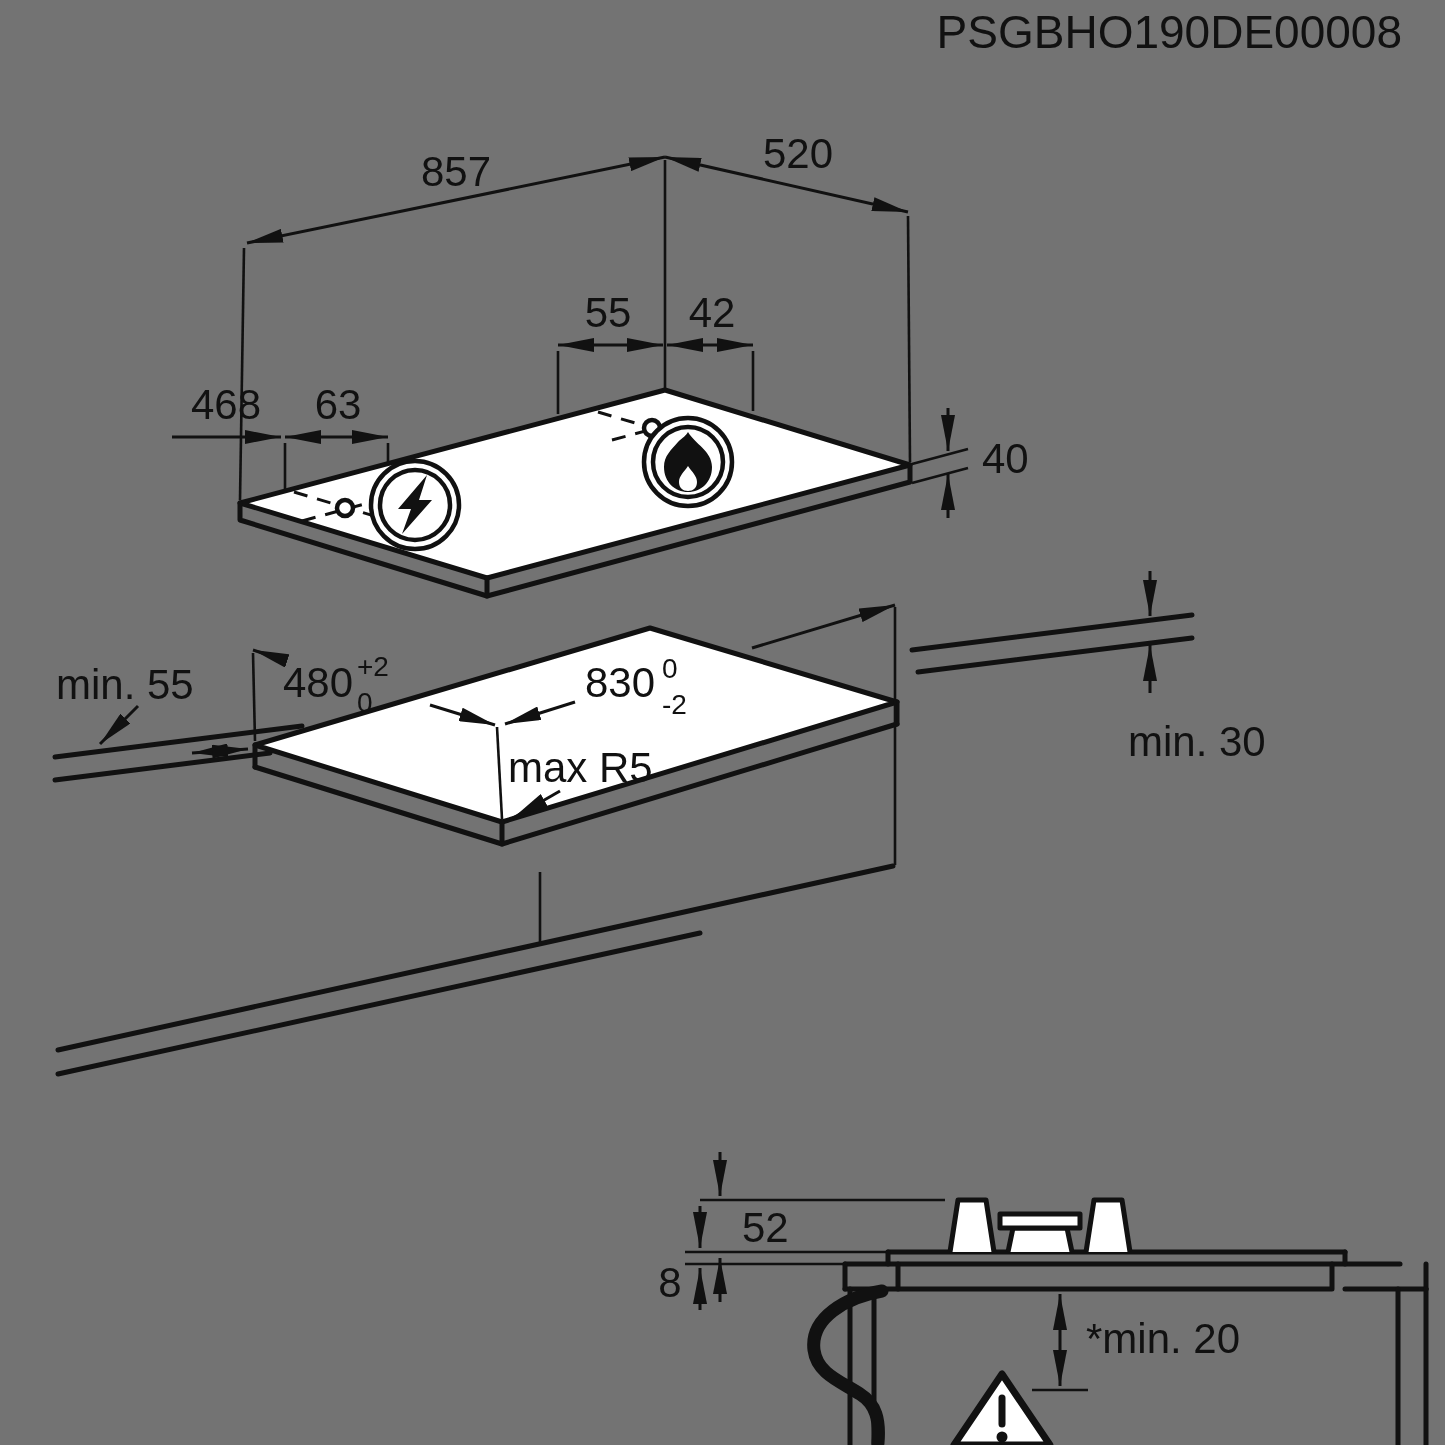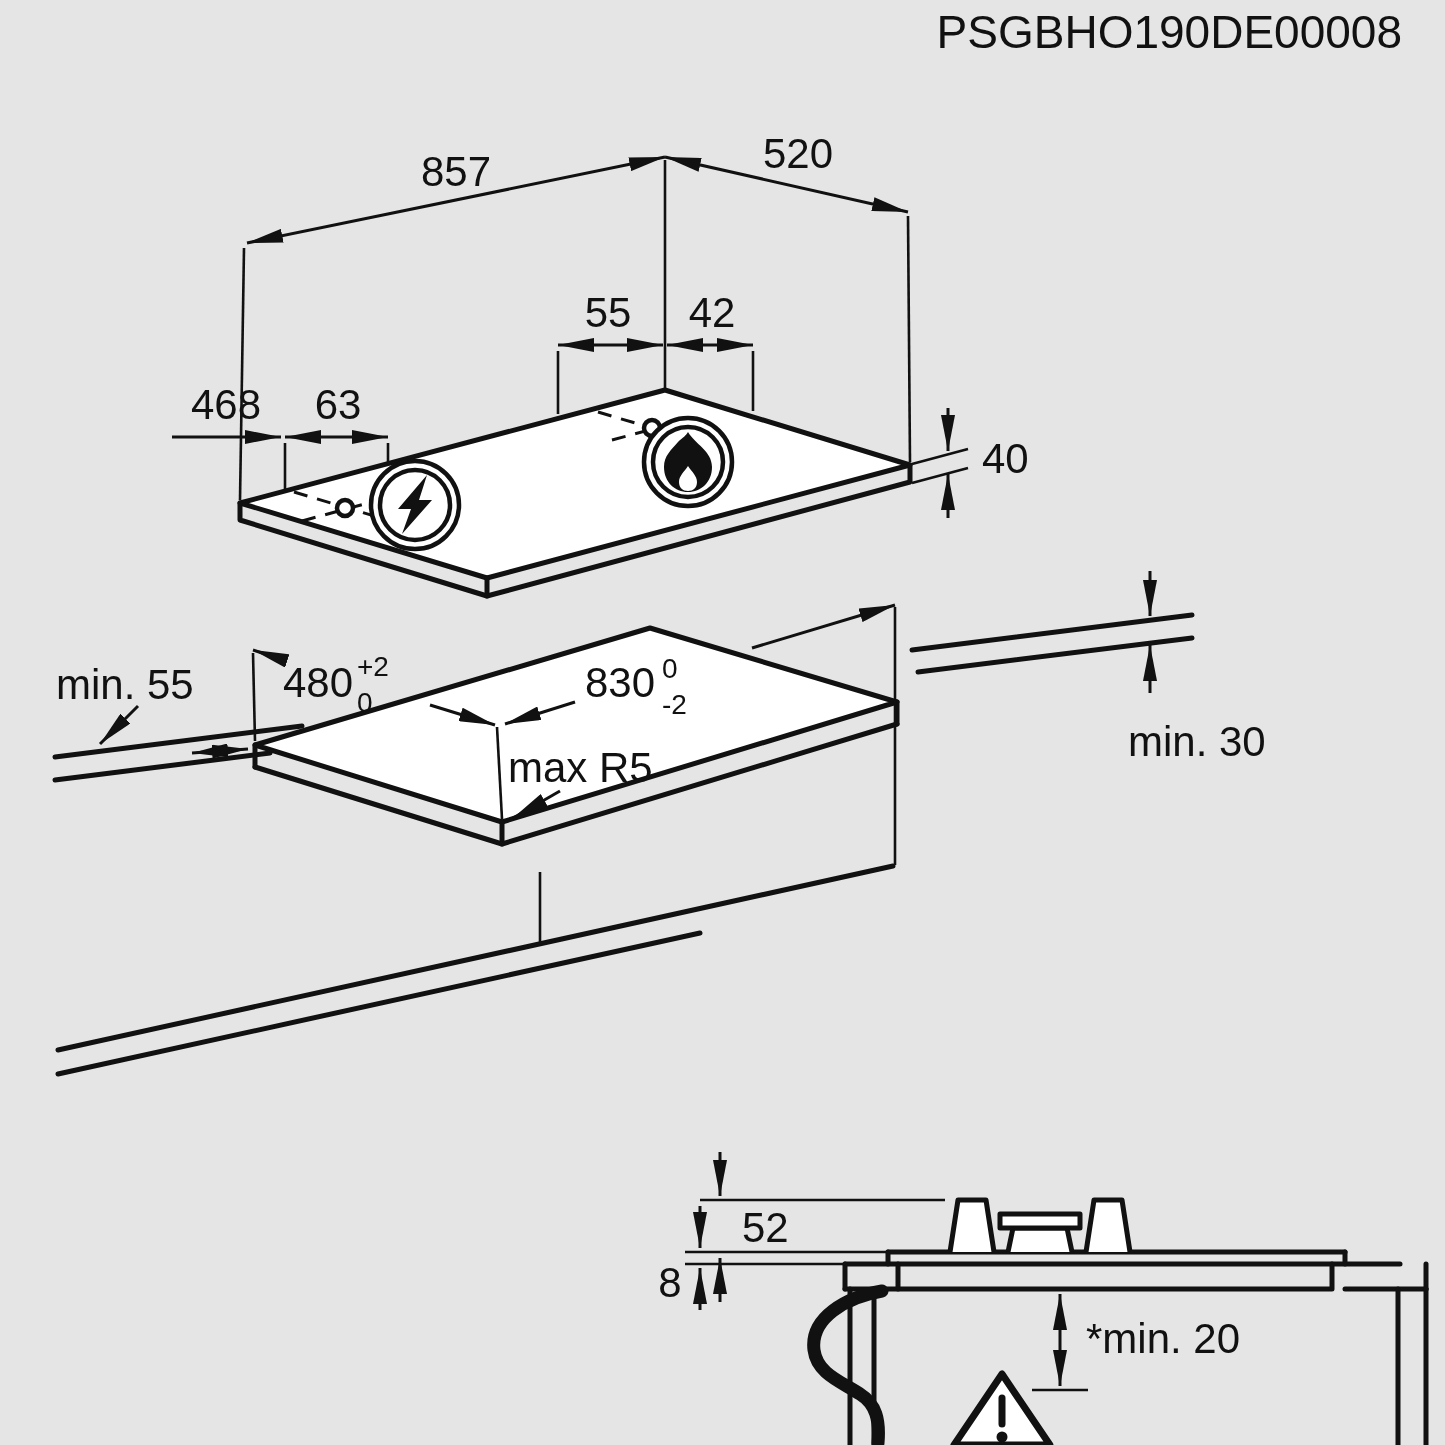--- a/index.html
+++ b/index.html
@@ -1,16 +1,16 @@
 <!DOCTYPE html>
 <html><head>
 <meta charset="utf-8">
 <style>
   html,body{margin:0;padding:0;background:#fff;}
-  .page{position:relative;width:1445px;height:1445px;background:#e5e5e5;overflow:hidden;}
+  .page{position:relative;width:1445px;height:1445px;background:#737373;overflow:hidden;}
   svg{position:absolute;left:0;top:0;}
   .ol{stroke:#111;stroke-width:5;fill:none;stroke-linejoin:round;stroke-linecap:round;}
   .olw{stroke:#111;stroke-width:5;fill:#fff;stroke-linejoin:round;}
   .dl{stroke:#111;stroke-width:3;fill:none;}
   .xl{stroke:#111;stroke-width:2.6;fill:none;}
   .dash{stroke:#111;stroke-width:3;fill:none;stroke-dasharray:14 10;}
   .pipe{stroke:#111;stroke-width:13;fill:none;stroke-linecap:round;}
   .txt{font-family:"Liberation Sans",sans-serif;font-size:42px;fill:#111;}
   .txt-sm{font-size:28px;}
   .txt-hdr{font-size:46px;}

